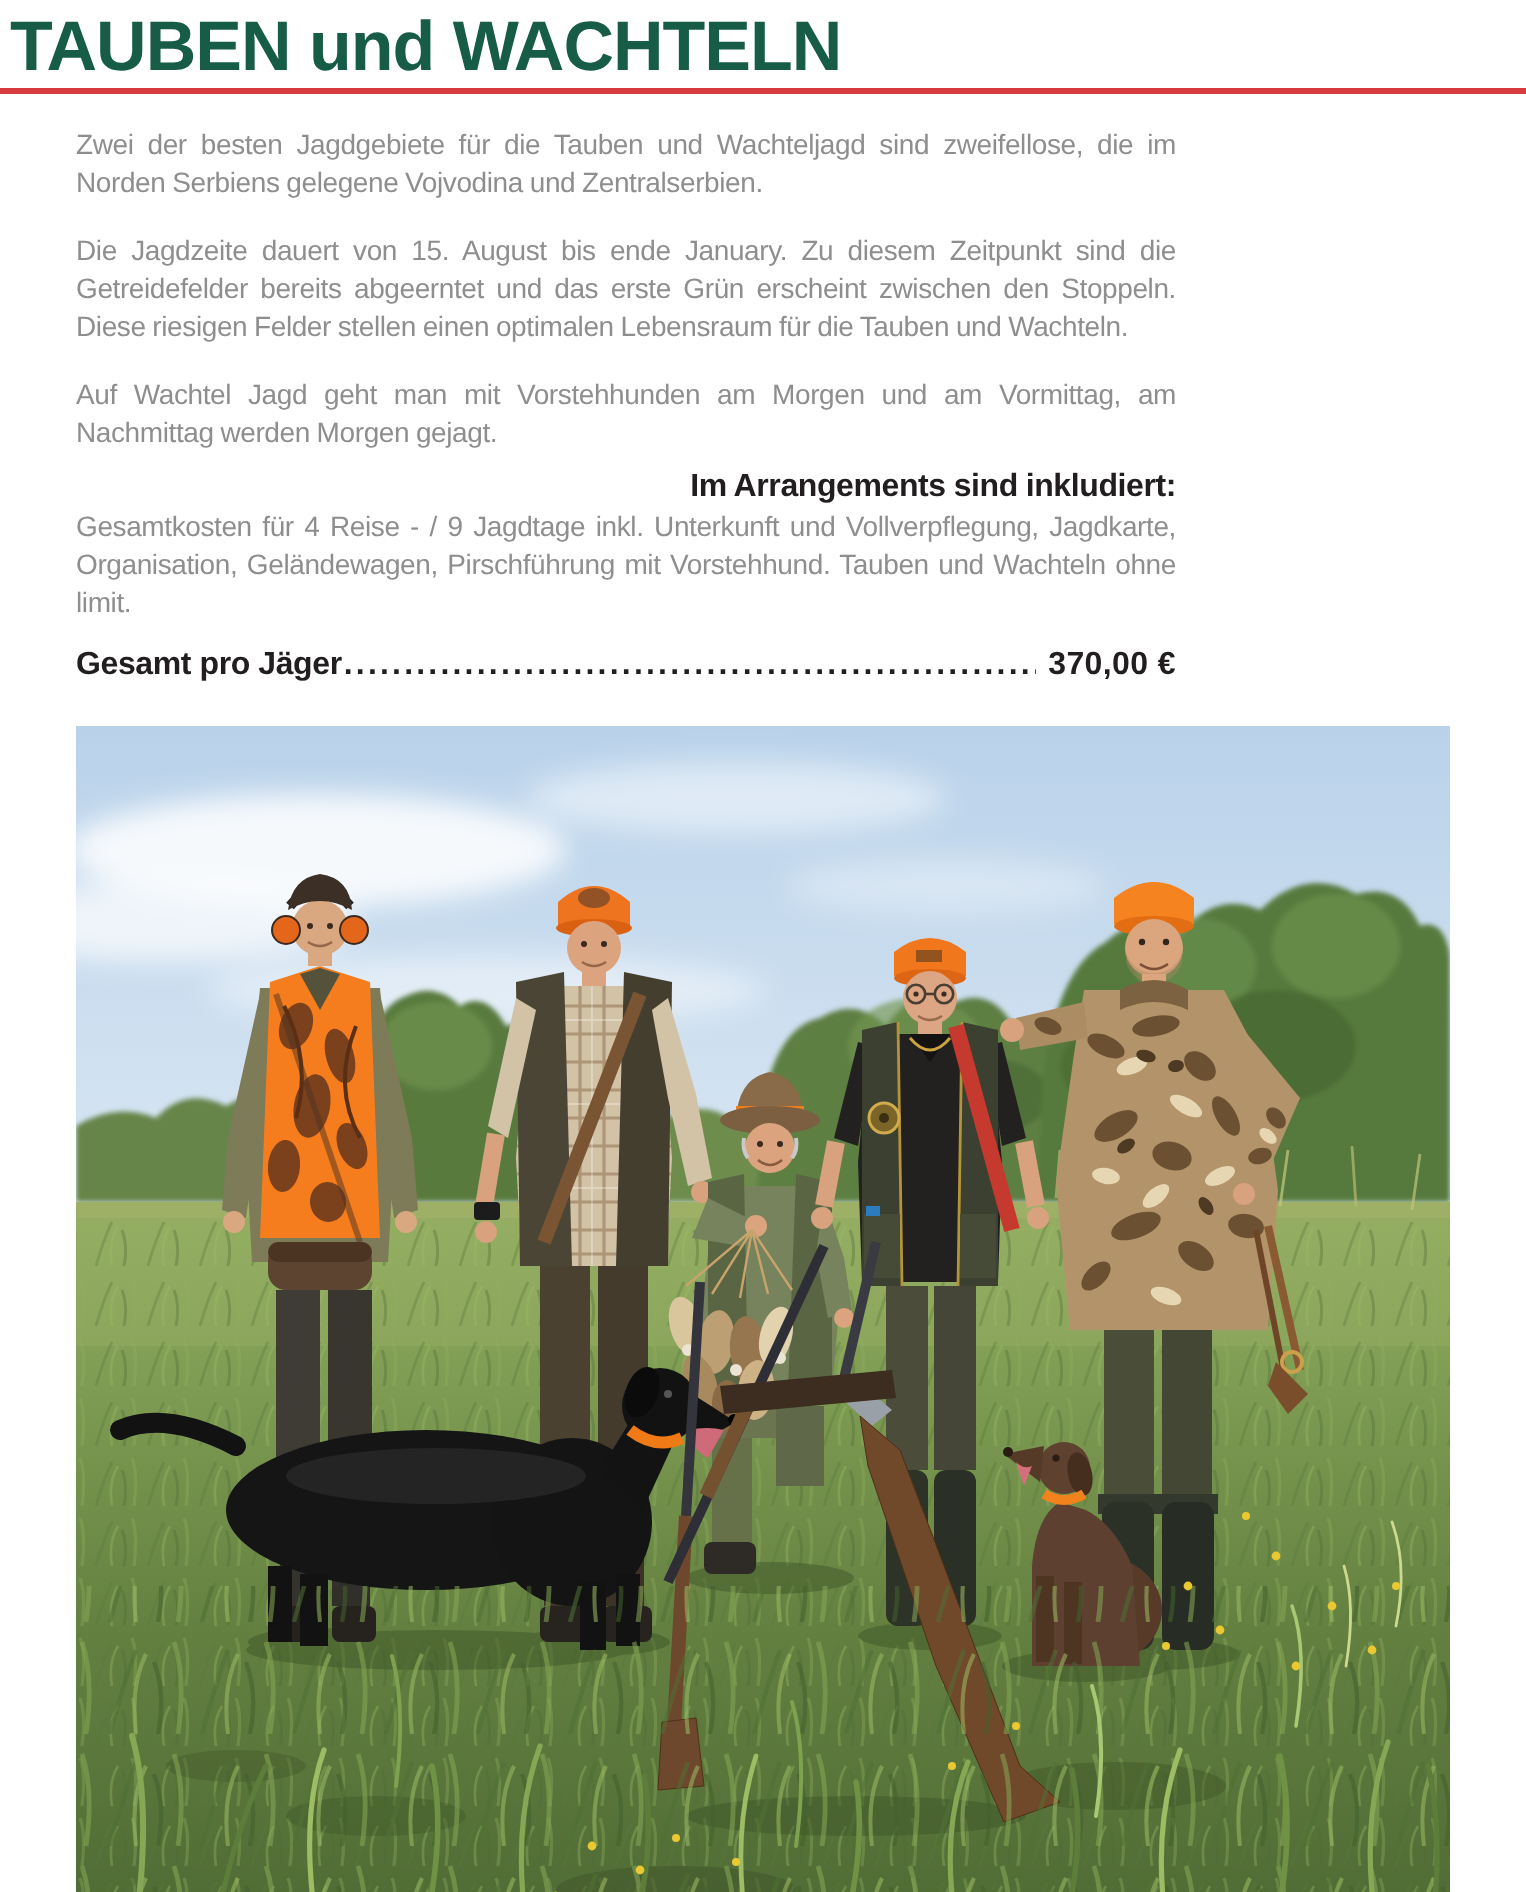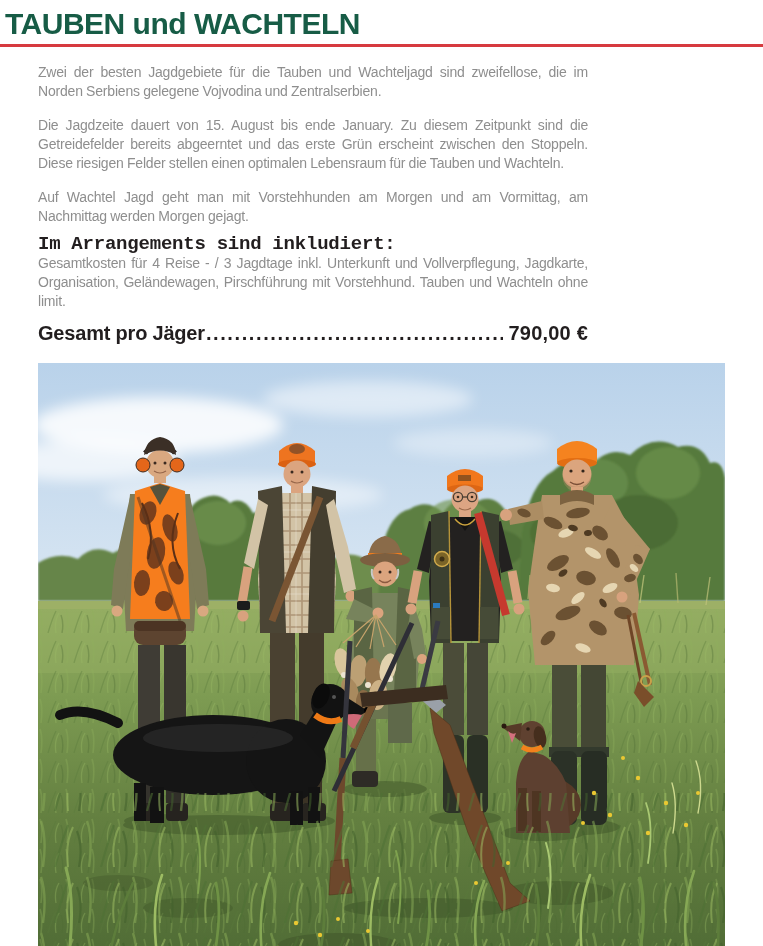--- a/index.html
+++ b/index.html
@@ -6,64 +6,64 @@
     --title-color:#175c46; --rule-color:#d63a3f;
     --body-text-color:#8e8e8e; --strong-text-color:#221e1f; --page-background:#ffffff;
   }
   html,body{margin:0;padding:0;}
   body{
     width:763px;height:946px;overflow:hidden;background:var(--page-background);
     font-family:"Liberation Sans","DejaVu Sans",sans-serif;
   }
   .page{position:relative;width:763px;height:946px;}
   h1.title{
-    margin:8px 0 0 5px;font-size:30px;line-height:32px;font-weight:bold;
+    margin:8px 0 0 5px;font-size:35px;line-height:32px;font-weight:bold;
     letter-spacing:-0.5px;color:var(--title-color);
   }
   .rule{height:3px;margin-top:4px;background:var(--rule-color);}
   .content{margin:0 38px;width:550px;}
   .content p{
     margin:0 0 15px 0;font-size:14px;line-height:19px;color:var(--body-text-color);
     text-align:justify;letter-spacing:-0.2px;word-spacing:-0.3px;
   }
   .content p:first-of-type{margin-top:16px;}
   p.hunt-method{margin-bottom:9px;}
   p.included-heading{
-    color:var(--strong-text-color);font-weight:bold;font-size:19px;line-height:18px;
-    margin-bottom:1px;text-align:left;font-family:Liberation Mono, monospace;
+    color:var(--strong-text-color);font-weight:bold;font-size:16px;line-height:18px;
+    margin-bottom:1px;text-align:right;
   }
   p.included-text{margin-bottom:12px;}
   .price-row{
     display:flex;align-items:baseline;margin-top:0;
-    color:var(--strong-text-color);font-weight:bold;font-size:20px;line-height:20px;
+    color:var(--strong-text-color);font-weight:bold;font-size:16px;line-height:20px;
   }
   .price-label{flex:0 0 auto;letter-spacing:-0.2px;}
   .price-leader{flex:1 1 auto;overflow:hidden;white-space:nowrap;letter-spacing:1.6px;margin:0 6px 0 1px;}
   .price-value{flex:0 0 auto;letter-spacing:0.2px;}
   figure.photo{margin:20px 0 0 0;width:687px;height:599px;}
   figure.photo svg{display:block;width:687px;height:599px;}
 </style>
 </head>
 <body>
 
 <div class="page">
   <h1 class="title">TAUBEN und WACHTELN</h1>
   <div class="rule"></div>
 
   <div class="content">
     <p>Zwei der besten Jagdgebiete für die Tauben und Wachteljagd sind zweifellose, die im Norden Serbiens gelegene Vojvodina und Zentralserbien.</p>
     <p>Die Jagdzeite dauert von 15. August bis ende January. Zu diesem Zeitpunkt sind die Getreidefelder bereits abgeerntet und das erste Grün erscheint zwischen den Stoppeln. Diese riesigen Felder stellen einen optimalen Lebensraum für die Tauben und Wachteln.</p>
     <p class="hunt-method">Auf Wachtel Jagd geht man mit Vorstehhunden am Morgen und am Vormittag, am Nachmittag werden Morgen gejagt.</p>
     <p class="included-heading">Im Arrangements sind inkludiert:</p>
-    <p class="included-text">Gesamtkosten für 4 Reise - / 3 Jagdtage inkl. Unterkunft und Vollverpflegung, Jagdkarte, Organisation, Geländewagen, Pirschführung mit Vorstehhund. Tauben und Wachteln ohne limit.</p>
+    <p class="included-text">Gesamtkosten für 4 Reise - / 9 Jagdtage inkl. Unterkunft und Vollverpflegung, Jagdkarte, Organisation, Geländewagen, Pirschführung mit Vorstehhund. Tauben und Wachteln ohne limit.</p>
 
     <div class="price-row">
       <span class="price-label">Gesamt pro Jäger</span>
       <span class="price-leader">........................................................................................................................................................................</span>
-      <span class="price-value">790,00 €</span>
+      <span class="price-value">370,00 €</span>
     </div>
 
     <figure class="photo">
       <svg viewBox="0 0 687 599" xmlns="http://www.w3.org/2000/svg">
         <defs>
           <linearGradient id="skyGrad" x1="0" y1="0" x2="0" y2="1">
             <stop offset="0" stop-color="#b9d2ea"></stop>
               <stop offset="1" stop-color="#dde9f4"></stop>
           </linearGradient>
           <linearGradient id="fieldGrad" x1="0" y1="0" x2="0" y2="1">

